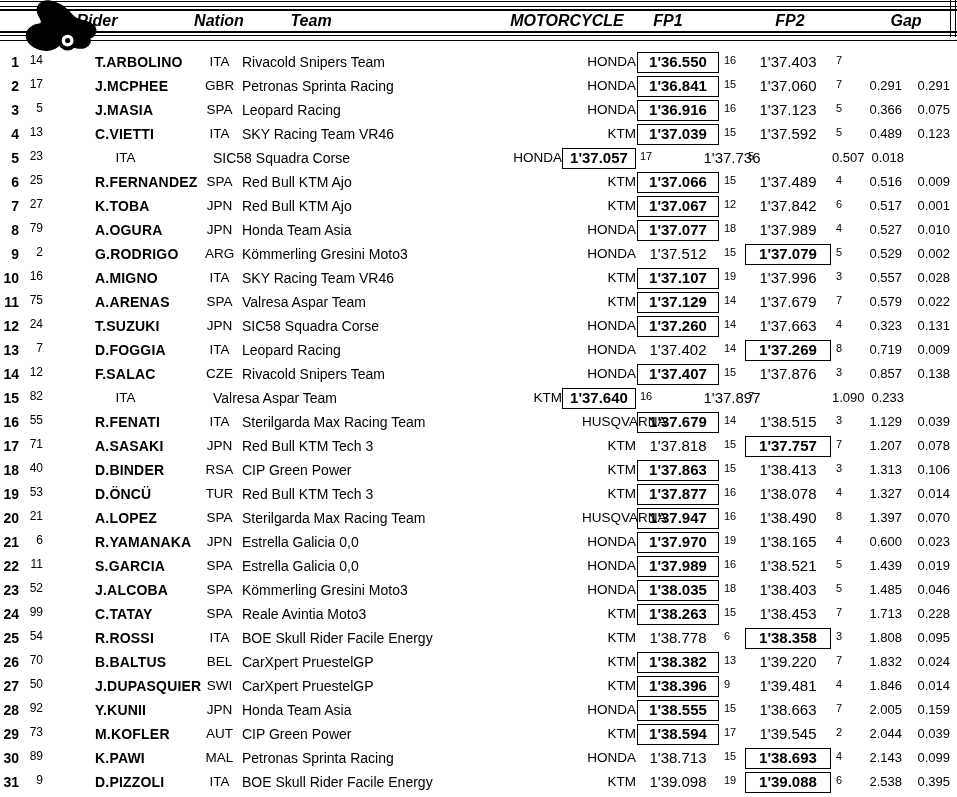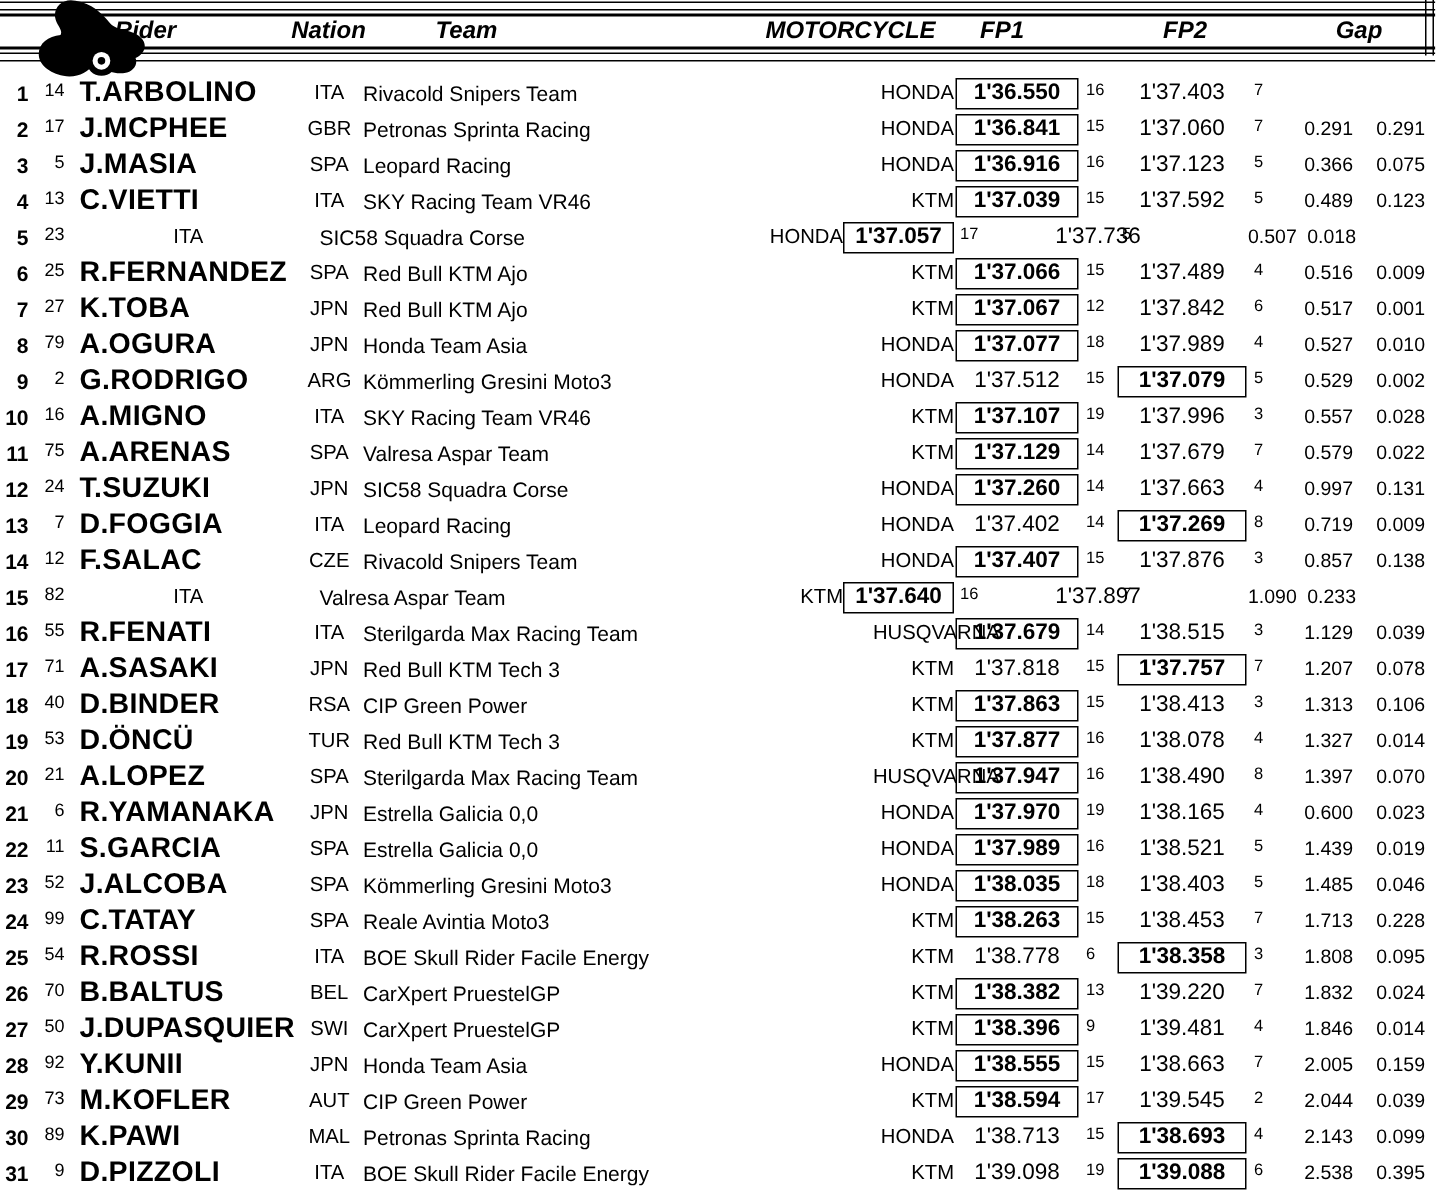--- a/index.html
+++ b/index.html
@@ -42,21 +42,21 @@
   .tbody{margin-top:9px;}
   .row{
     display:grid;
     grid-template-columns:22px 24px 159px 29px 328px 74px 84px 24px 88px 22px 52px 46px;
     height:24px;
     align-items:center;
   }
   .c{white-space:nowrap;overflow:visible;line-height:24px;}
   .pos{font-weight:bold;font-size:14px;text-align:right;padding-right:3px;}
   .num{font-size:12px;text-align:right;padding-right:3px;align-self:start;line-height:20px;}
-  .name{font-weight:bold;font-size:19px;text-align:left;padding-left:7px;letter-spacing:0.2px;}
+  .name{font-weight:bold;font-size:14px;text-align:left;padding-left:7px;letter-spacing:0.2px;margin-left:42px;}
   .nation{font-size:13.5px;text-align:center;}
   .team{font-size:14px;text-align:left;padding-left:8px;}
   .bike{font-size:13.5px;text-align:right;margin-left:20px;}
   .fp-cell{display:flex;align-items:center;justify-content:center;height:24px;}
   .time{display:block;font-size:15px;text-align:center;line-height:22px;}
   .time.boxed{
     font-weight:bold;
     border:1.5px solid #000;
     width:96%;
     line-height:18px;
@@ -310,21 +310,21 @@
     <span class="c team">SIC58 Squadra Corse</span>
     <span class="c bike">HONDA</span>
     <span class="c fp-cell">
           <span class="time boxed">1'37.260</span>
         </span>
     <span class="c laps">14</span>
     <span class="c fp-cell">
           <span class="time">1'37.663</span>
         </span>
     <span class="c laps">4</span>
-    <span class="c gap gap1">0.997</span>
+    <span class="c gap gap1">0.323</span>
     <span class="c gap gap2">0.131</span>
   </div>
 
   <div class="row">
     <span class="c pos">13</span>
     <span class="c num">7</span>
     <span class="c name">D.FOGGIA</span>
     <span class="c nation">ITA</span>
     <span class="c team">Leopard Racing</span>
     <span class="c bike">HONDA</span>

